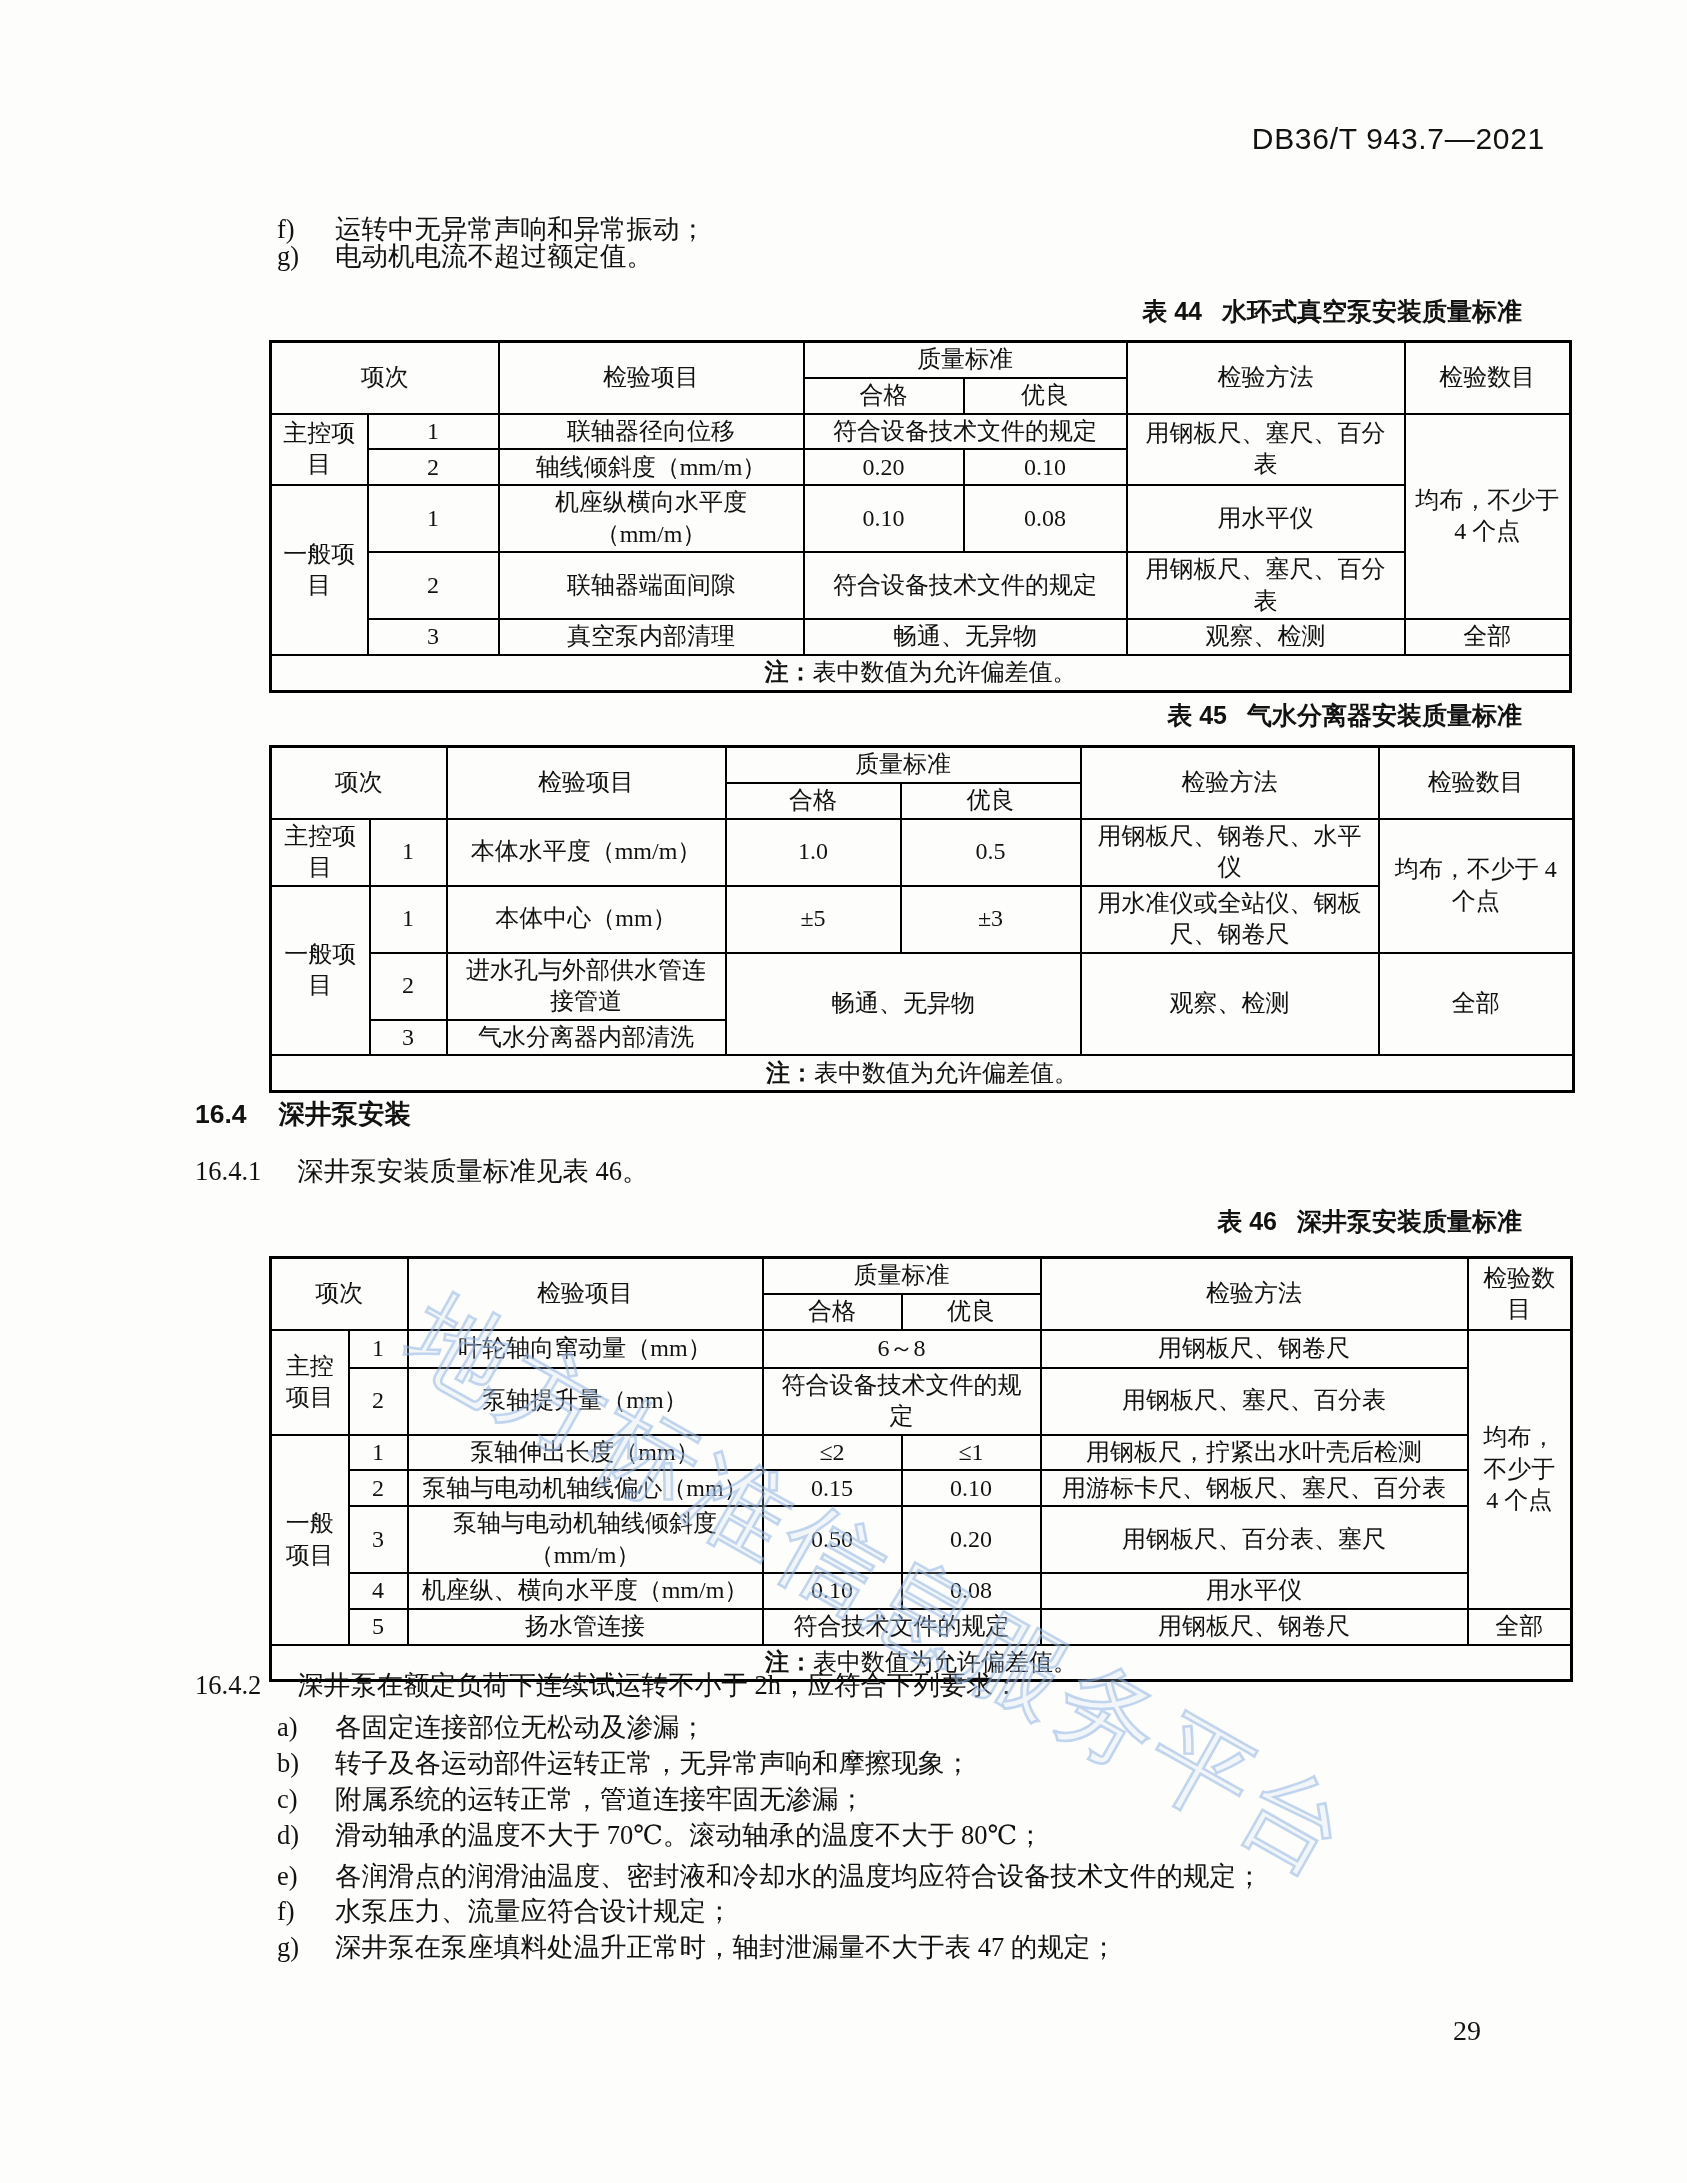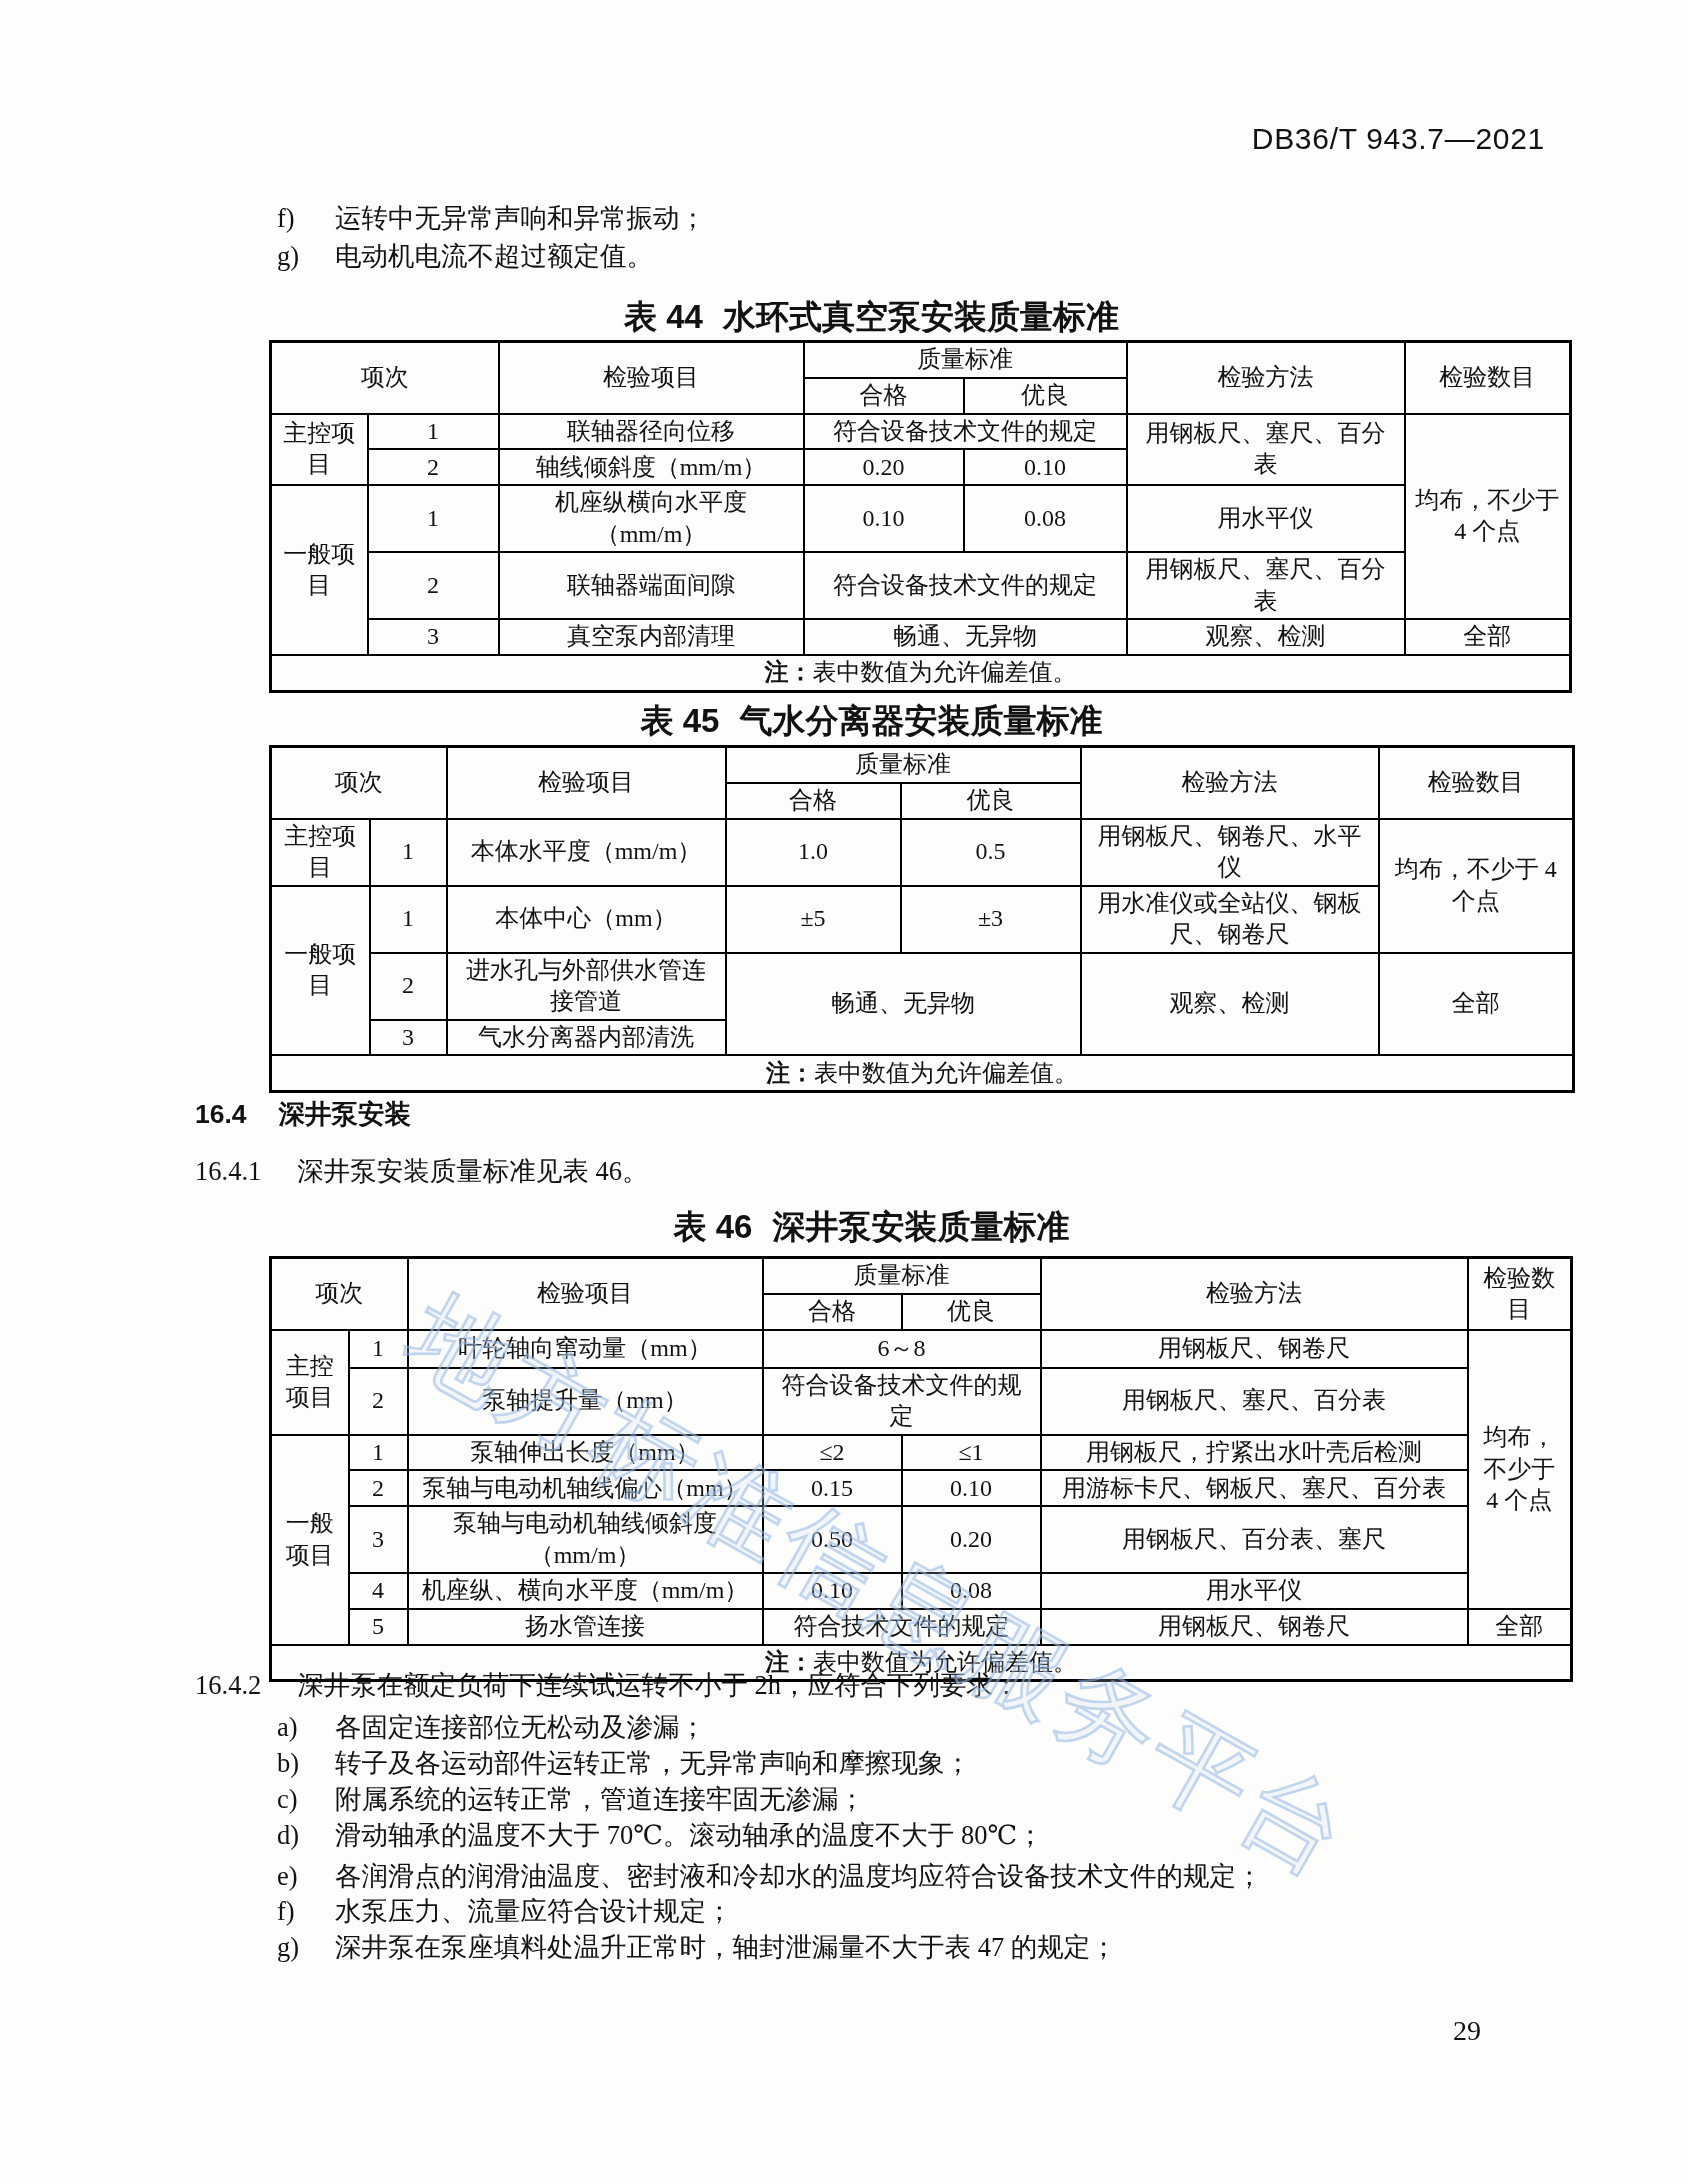--- a/index.html
+++ b/index.html
@@ -12,21 +12,21 @@
   
   .doc-header {
     top:122px; right:142px; font-size:30px; letter-spacing:0.7px;
     font-family:"Liberation Sans","DejaVu Sans",sans-serif;
   }
   
   .li { left:277px; font-size:26.5px; white-space:nowrap; }
   .li .marker { display:inline-block; width:58px; }
   
   .tbl-title {
-    left:221px; width:1301px; text-align:center; font-size:33px; font-weight:bold;
+    left:221px; width:1301px; text-align:right; font-size:25px; font-weight:bold;
     font-family:"Liberation Sans","DejaVu Sans",sans-serif;
   }
   .tbl-title .tname { margin-left:20px; }
   
   .clause { left:195px; font-size:26.5px; white-space:nowrap; }
   .clause .cnum { margin-right:36px; }
   .head-164 { font-family:"Liberation Sans","DejaVu Sans",sans-serif; font-weight:bold; }
   .head-164 .cnum { margin-right:32px; }
   
   table.std {
@@ -56,21 +56,21 @@
   }
   .pagenum { top:2015px; left:1453px; font-size:28px; }
 </style>
 </head>
 <body>
 
 <div class="abs watermark">地方标准信息服务平台</div>
 
 <div class="abs doc-header">DB36/T 943.7—2021</div>
 
-<div class="abs li" style="top:200px">
+<div class="abs li" style="top:211px">
   <span class="marker">f)</span><span>运转中无异常声响和异常振动；</span>
 </div>
 <div class="abs li" style="top:238px">
   <span class="marker">g)</span><span>电动机电流不超过额定值。</span>
 </div>
 
 <div class="abs tbl-title" style="top:295px">
   <span>表 44</span><span class="tname">水环式真空泵安装质量标准</span>
 </div>
 <table class="std" style="top:340px">

